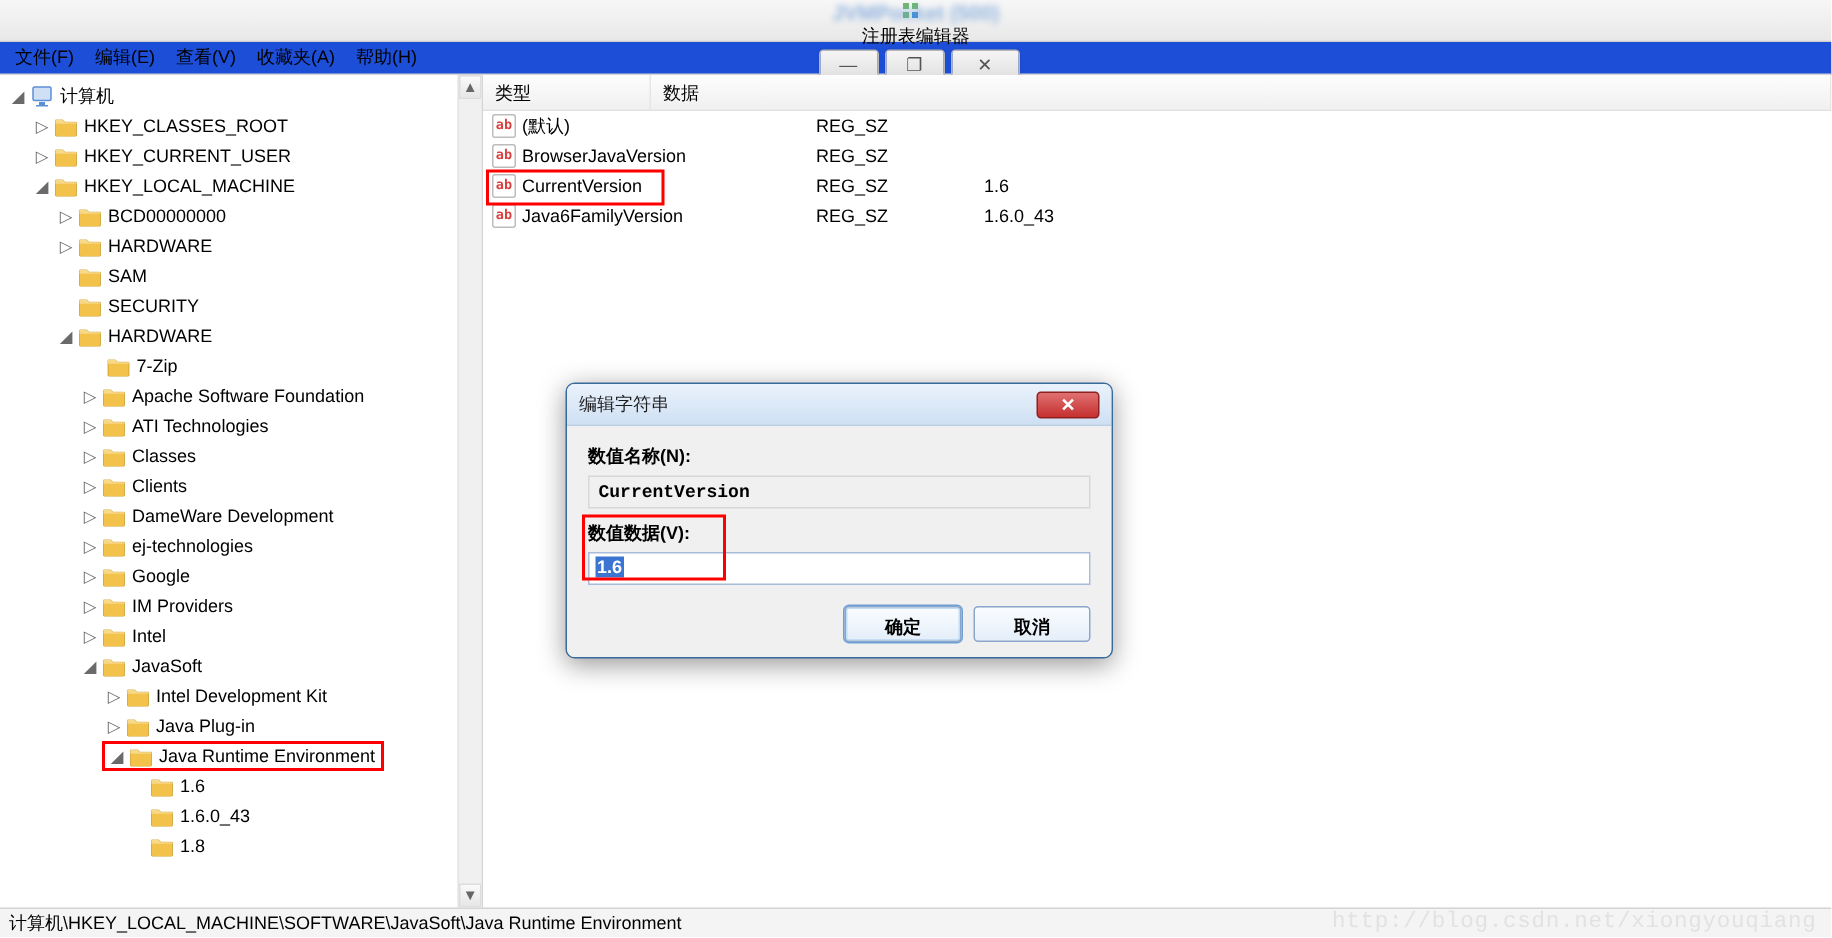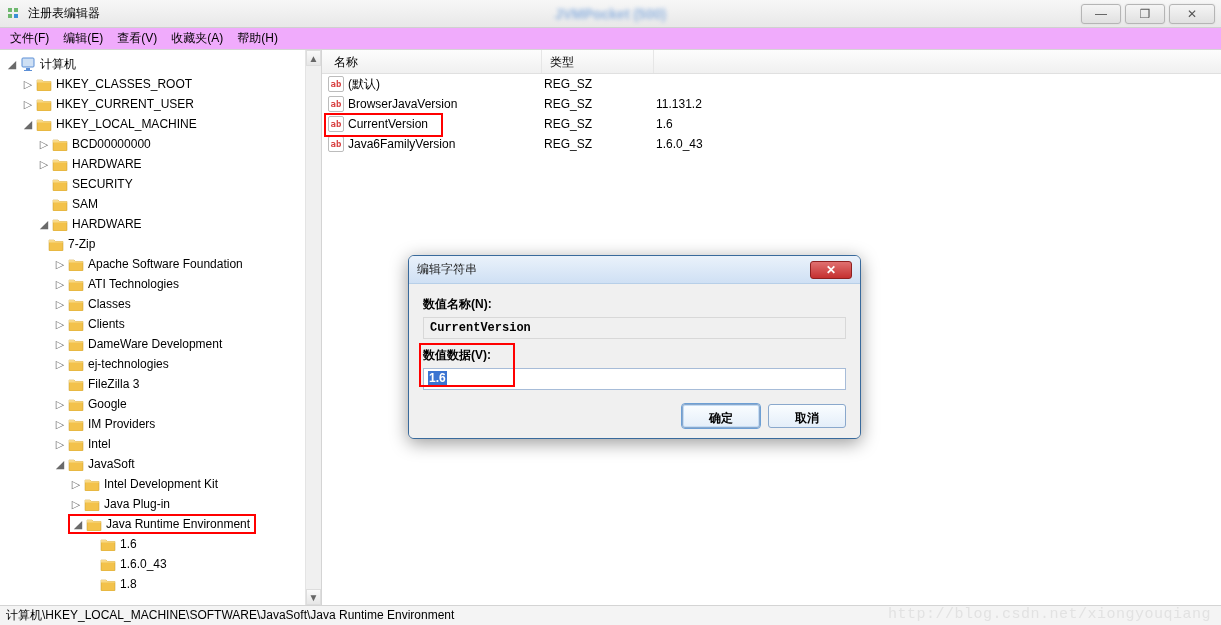--- a/index.html
+++ b/index.html
@@ -1,28 +1,28 @@
 <!DOCTYPE html>
 <html><head>
 <meta charset="utf-8">
 <style>
 * { margin: 0; padding: 0; box-sizing: border-box; font-family: "Microsoft YaHei", "Segoe UI", Tahoma, sans-serif; font-size: 12px; }
 body { background: #fff; width: 1221px; height: 625px; overflow: hidden; position: relative; }
 
 
-.titlebar { height: 28px; background: linear-gradient(to bottom, #f7f7f7, #e8e8e8); border-bottom: 1px solid #d0d0d0; display: flex; align-items: center; padding: 0 6px; position: relative; }
+.titlebar { height: 28px; background: linear-gradient(to bottom, #f7f7f7, #e8e8e8); border-bottom: 1px solid #d0d0d0; display: flex; align-items: center; padding: 0 6px; position: relative; flex-direction: column; }
 .app-icon { width: 16px; height: 16px; margin-right: 6px; display: inline-flex; align-items: center; justify-content: center; }
 .title-text { flex: 1; }
 .title-blur { position: absolute; left: 50%; transform: translateX(-50%); color: #6a9ad8; filter: blur(2px); font-size: 14px; font-weight: bold; opacity: 0.7; }
 .win-buttons { display: flex; gap: 0; }
 .win-btn { width: 40px; height: 20px; border: 1px solid #b5b5b5; background: linear-gradient(to bottom,#f5f5f5,#e0e0e0); border-radius: 3px; margin-left: 4px; display: flex; align-items: center; justify-content: center; font-family: Arial; font-size: 13px; color:#555; cursor:default; box-shadow: 0 0 2px rgba(0,0,0,0.1);}
 .win-btn.close { width: 46px; }
 
 
-.menubar { height: 22px; border-bottom: 1px solid #d4d4d4; display: flex; align-items: center; padding: 0 4px; gap: 2px; background:#f0abfc;}
+.menubar { height: 22px; border-bottom: 1px solid #d4d4d4; display: flex; align-items: center; padding: 0 4px; gap: 2px; background:#1d4ed8;}
 .menu-item { padding: 2px 6px; cursor: default; }
 
 
 .main { display: flex; height: calc(100% - 28px - 22px - 20px); }
 .tree-pane { width: 322px; border-right: 1px solid #d4d4d4; overflow: hidden; position: relative; padding-top:4px;}
 .list-pane { flex: 1; position: relative; }
 .node { display: flex; align-items: center; height: 20px; white-space: nowrap; padding-right: 4px; }
 .tw { width: 16px; text-align: center; color: #6a6a6a; font-size: 11px; cursor: default; }
 .tw.empty { color: transparent; }
 .ficon { width: 16px; height: 16px; margin-right: 4px; display: inline-flex; align-items:center; justify-content:center;}
@@ -50,21 +50,21 @@
 
 .statusbar { height: 20px; border-top: 1px solid #d4d4d4; padding: 2px 6px; background:#f4f4f4; display:flex; align-items:center; position:relative;}
 .watermark{ position:absolute; right:10px; bottom:2px; color:#e2e2e2; font-family: "Courier New", monospace; font-size:15px; letter-spacing:0.5px;}
 
 
 .vsb{position:absolute; right:0; top:0; bottom:0; width:16px; background:#f0f0f0; border-left:1px solid #e4e4e4; display:flex; flex-direction:column;}
 .vsb .arrow{height:16px; display:flex; align-items:center; justify-content:center; color:#666; font-size:10px; background:linear-gradient(to bottom,#fafafa,#e6e6e6); border:1px solid #ddd;}
 .vsb .track{flex:1;}
 
 
-.dialog-shadow{ position:absolute; left:377px; top:255px; width:453px; box-shadow: 0 4px 18px rgba(0,0,0,0.4); border:1px solid #396a9c; border-radius:6px; overflow:hidden; background:#e5e5e5;margin-left:31px;}
+.dialog-shadow{ position:absolute; left:377px; top:255px; width:365px; box-shadow: 0 4px 18px rgba(0,0,0,0.4); border:1px solid #396a9c; border-radius:6px; overflow:hidden; background:#e5e5e5;}
 .dlg-title{ height:28px; background: linear-gradient(to bottom,#eaf2fb,#cfe0f4); display:flex; align-items:center; padding:0 8px; border-bottom:1px solid #b7cfe8;}
 .dlg-title-text{ flex:1; color:#1b1b1b;}
 .dlg-close{ width:42px; height:18px; background: linear-gradient(to bottom,#e07070,#c53030); border:1px solid #8e2020; border-radius:3px; display:flex; align-items:center; justify-content:center; color:#fff; font-weight:bold; font-size:11px;}
 .dlg-body{ padding:12px 14px 10px; background:#f0f0f0;font-weight:bold;}
 .dlg-label{ margin-bottom:4px;}
 .dlg-field-ro{ border:1px solid #d8d8d8; background:#f0f0f0; padding:3px 6px; font-family:"SimSun","Courier New",monospace; margin-bottom:8px;}
 .dlg-input-wrap{ position:relative; margin-bottom:14px;}
 .dlg-input{ width:100%; height:22px; border:1px solid #a7bcd8; padding:2px 4px; font-family:"SimSun","Courier New",monospace; background:#fff;}
 .dlg-input .sel{ background:#3b74d1; color:#fff; padding:0 1px;}
 .red-overlay{ position:absolute; border:2px solid #f00; pointer-events:none;}
@@ -176,43 +176,43 @@
           <span class="node-label">HARDWARE</span>
         </div>
         <div class="node" style="padding-left: 36px;">
           <span class="tw empty"></span>
           <span class="ficon">
             <svg class="folder-svg" viewBox="0 0 16 14">
               <path fill="#f3c24b" stroke="#c79a2a" stroke-width="0.5" d="M1 3 h5 l1.5 1.5 H15 v8.5 a1 1 0 0 1 -1 1 H2 a1 1 0 0 1 -1 -1 Z"></path>
               <path fill="#f8d988" d="M1 3 h5 l1.5 1.5 H15 v1 H1 Z"></path>
             </svg>
           </span>
+          <span class="node-label">SAM</span>
+        </div>
+        <div class="node" style="padding-left: 36px;">
+          <span class="tw empty"></span>
+          <span class="ficon">
+            <svg class="folder-svg" viewBox="0 0 16 14">
+              <path fill="#f3c24b" stroke="#c79a2a" stroke-width="0.5" d="M1 3 h5 l1.5 1.5 H15 v8.5 a1 1 0 0 1 -1 1 H2 a1 1 0 0 1 -1 -1 Z"></path>
+              <path fill="#f8d988" d="M1 3 h5 l1.5 1.5 H15 v1 H1 Z"></path>
+            </svg>
+          </span>
           <span class="node-label">SECURITY</span>
-        </div>
-        <div class="node" style="padding-left: 36px;">
-          <span class="tw empty"></span>
-          <span class="ficon">
-            <svg class="folder-svg" viewBox="0 0 16 14">
-              <path fill="#f3c24b" stroke="#c79a2a" stroke-width="0.5" d="M1 3 h5 l1.5 1.5 H15 v8.5 a1 1 0 0 1 -1 1 H2 a1 1 0 0 1 -1 -1 Z"></path>
-              <path fill="#f8d988" d="M1 3 h5 l1.5 1.5 H15 v1 H1 Z"></path>
-            </svg>
-          </span>
-          <span class="node-label">SAM</span>
         </div>
         <div class="node" style="padding-left: 36px;">
           <span class="tw">◢</span>
           <span class="ficon">
             <svg class="folder-svg" viewBox="0 0 16 14">
               <path fill="#f3c24b" stroke="#c79a2a" stroke-width="0.5" d="M1 3 h5 l1.5 1.5 H15 v8.5 a1 1 0 0 1 -1 1 H2 a1 1 0 0 1 -1 -1 Z"></path>
               <path fill="#f8d988" d="M1 3 h5 l1.5 1.5 H15 v1 H1 Z"></path>
             </svg>
           </span>
           <span class="node-label">HARDWARE</span>
         </div>
-        <div class="node" style="padding-left: 32px;">
+        <div class="node" style="padding-left: 32px; margin-left: 23px;">
           <span class="tw empty"></span>
           <span class="ficon">
             <svg class="folder-svg" viewBox="0 0 16 14">
               <path fill="#f3c24b" stroke="#c79a2a" stroke-width="0.5" d="M1 3 h5 l1.5 1.5 H15 v8.5 a1 1 0 0 1 -1 1 H2 a1 1 0 0 1 -1 -1 Z"></path>
               <path fill="#f8d988" d="M1 3 h5 l1.5 1.5 H15 v1 H1 Z"></path>
             </svg>
           </span>
           <span class="node-label">7-Zip</span>
         </div>
         <div class="node" style="padding-left: 52px;">
@@ -267,30 +267,20 @@
         </div>
         <div class="node" style="padding-left: 52px;">
           <span class="tw">▷</span>
           <span class="ficon">
             <svg class="folder-svg" viewBox="0 0 16 14">
               <path fill="#f3c24b" stroke="#c79a2a" stroke-width="0.5" d="M1 3 h5 l1.5 1.5 H15 v8.5 a1 1 0 0 1 -1 1 H2 a1 1 0 0 1 -1 -1 Z"></path>
               <path fill="#f8d988" d="M1 3 h5 l1.5 1.5 H15 v1 H1 Z"></path>
             </svg>
           </span>
           <span class="node-label">ej-technologies</span>
-        </div>
-        <div class="node" style="padding-left: 52px;">
-          <span class="tw empty"></span>
-          <span class="ficon">
-            <svg class="folder-svg" viewBox="0 0 16 14">
-              <path fill="#f3c24b" stroke="#c79a2a" stroke-width="0.5" d="M1 3 h5 l1.5 1.5 H15 v8.5 a1 1 0 0 1 -1 1 H2 a1 1 0 0 1 -1 -1 Z"></path>
-              <path fill="#f8d988" d="M1 3 h5 l1.5 1.5 H15 v1 H1 Z"></path>
-            </svg>
-          </span>
-          <span class="node-label">FileZilla 3</span>
         </div>
         <div class="node" style="padding-left: 52px;">
           <span class="tw">▷</span>
           <span class="ficon">
             <svg class="folder-svg" viewBox="0 0 16 14">
               <path fill="#f3c24b" stroke="#c79a2a" stroke-width="0.5" d="M1 3 h5 l1.5 1.5 H15 v8.5 a1 1 0 0 1 -1 1 H2 a1 1 0 0 1 -1 -1 Z"></path>
               <path fill="#f8d988" d="M1 3 h5 l1.5 1.5 H15 v1 H1 Z"></path>
             </svg>
           </span>
           <span class="node-label">Google</span>
@@ -390,42 +380,41 @@
       </div>
     <div class="vsb">
       <div class="arrow">▲</div>
       <div class="track"></div>
       <div class="arrow">▼</div>
     </div>
   </div>
 
   <div class="list-pane">
     <div class="list-header">
-      <div class="col-h col-name">名称</div>
       <div class="col-h col-type">类型</div>
+      <div class="col-h col-data">数据</div>
     </div>
     <div id="list-body">
         <div class="row">
           <div class="cell-name">
             <span class="val-icon">
               <span>ab</span>
             </span>
             <span class="name-text">(默认)</span>
           </div>
           <div class="cell-type">REG_SZ</div>
         </div>
         <div class="row">
           <div class="cell-name">
             <span class="val-icon">
               <span>ab</span>
             </span>
             <span class="name-text">BrowserJavaVersion</span>
           </div>
           <div class="cell-type">REG_SZ</div>
-          <div class="cell-data">11.131.2</div>
         </div>
         <div class="row highlight-box">
           <div class="cell-name">
             <span class="val-icon">
               <span>ab</span>
             </span>
             <span class="name-text">CurrentVersion</span>
           </div>
           <div class="cell-type">REG_SZ</div>
           <div class="cell-data">1.6</div>

